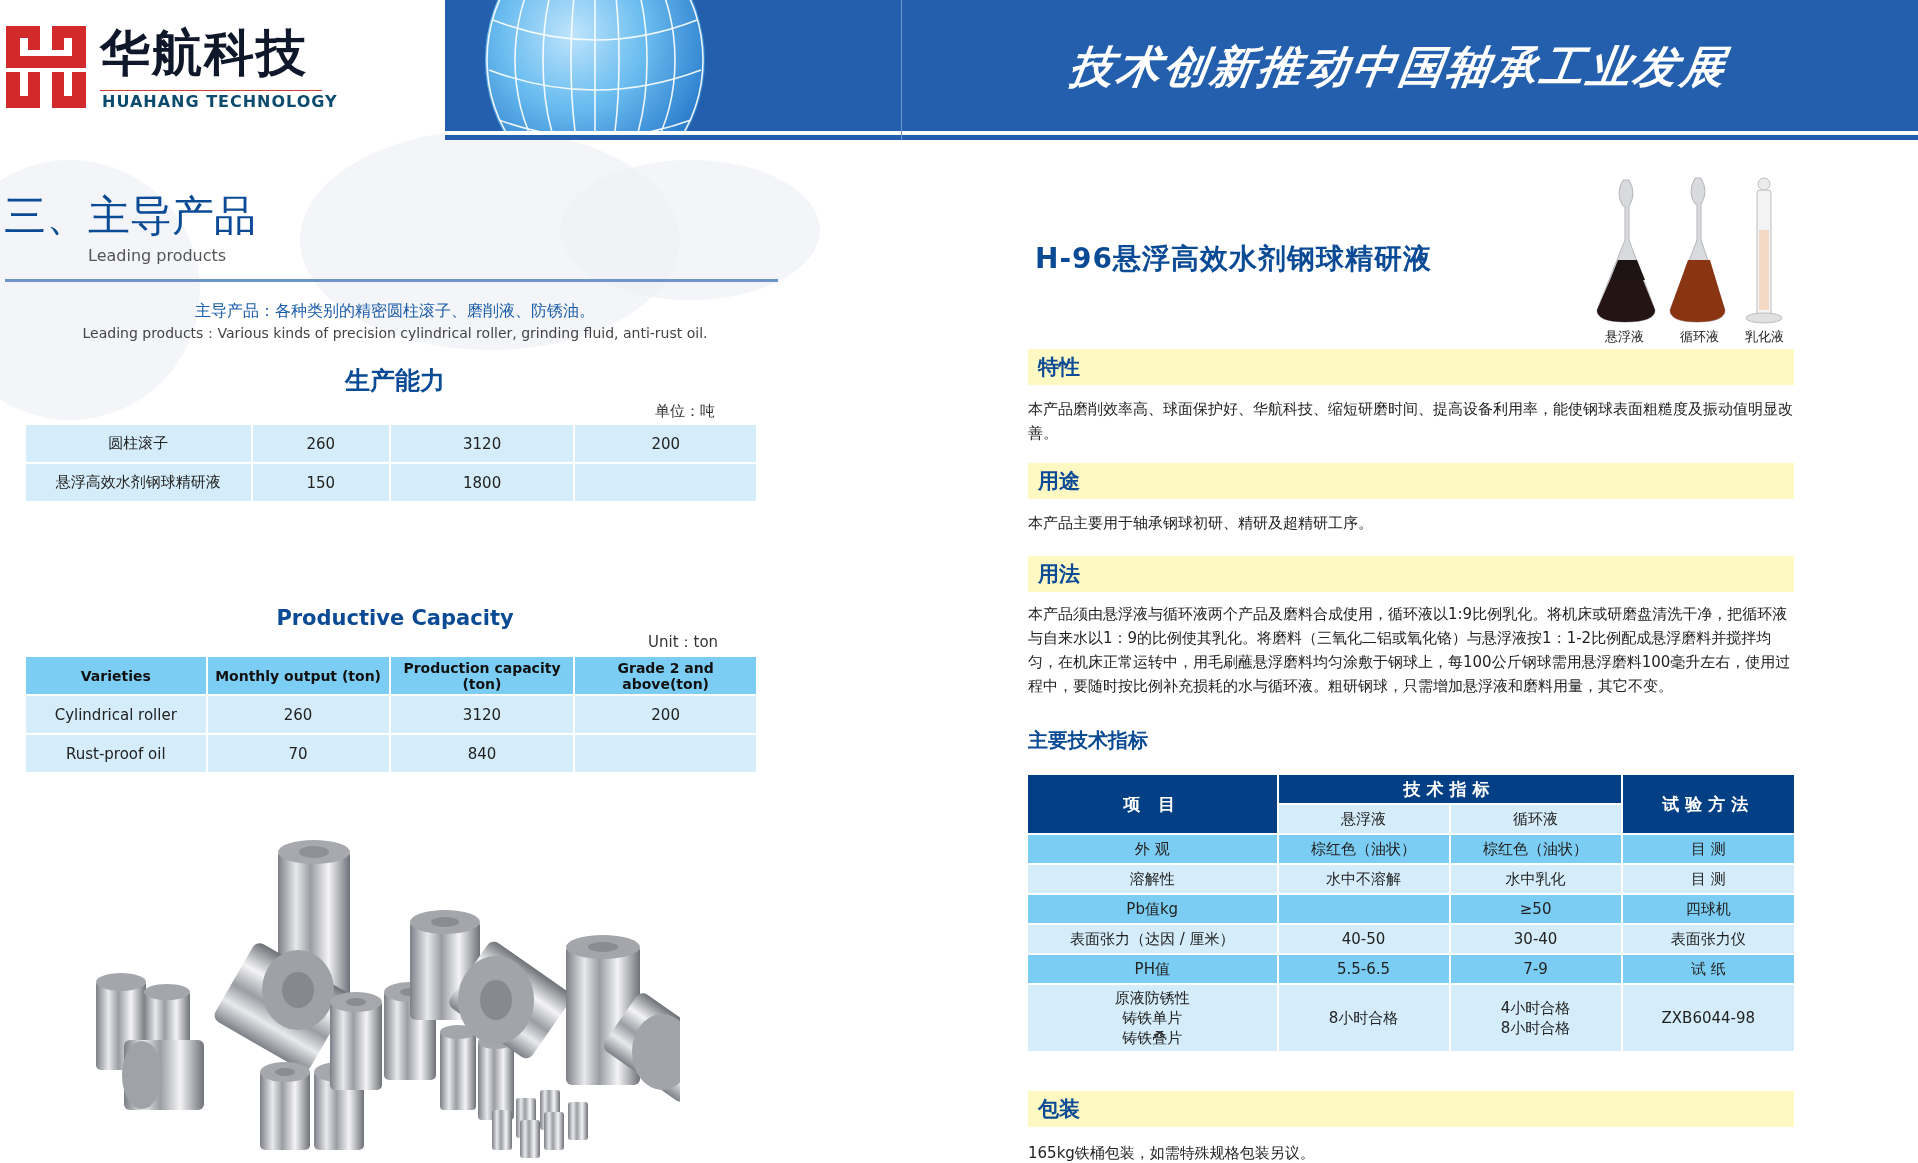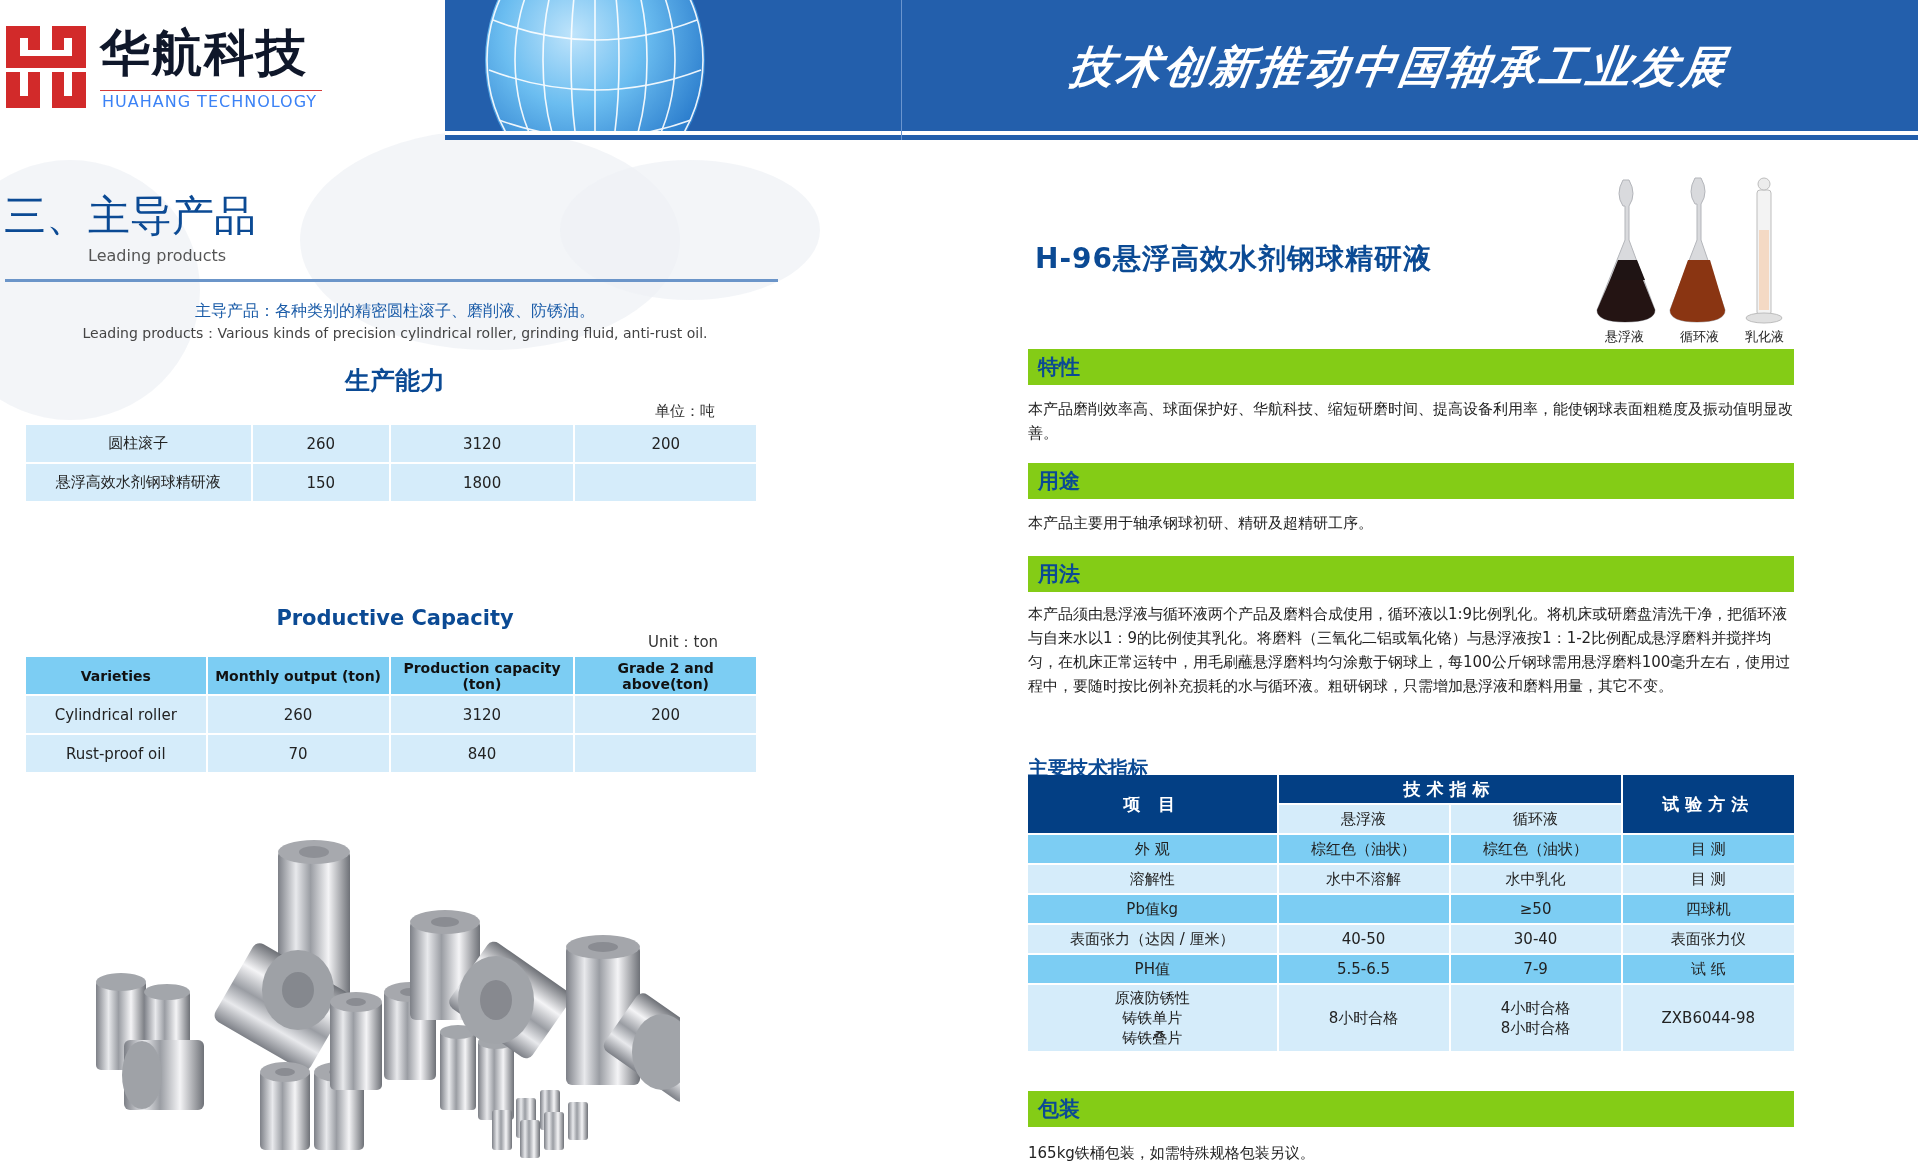--- a/index.html
+++ b/index.html
@@ -18,21 +18,21 @@
   .fold-line { left: 901px; top: 0; width: 1px; height: 140px; background: #6a95cf; }
   .globe { position: absolute; left: 40px; top: -70px; width: 220px; height: 260px; border-radius: 50%;
            background: radial-gradient(circle at 40% 40%, #bfe4fb 0%, #6bbdf0 35%, #2d7fce 70%, #235fac 100%); }
   .globe svg { position: absolute; left: 0; top: 0; }
   .slogan { right: 190px; top: 38px; color: #ffffff; font-family: "DejaVu Serif", serif; font-size: 44px; font-style: italic; font-weight: bold; letter-spacing: 3px; transform: skewX(-8deg); }
 
   
   .logo-mark { left: 6px; top: 26px; width: 80px; height: 82px; }
   .logo-cn { left: 100px; top: 20px; font-size: 50px; font-weight: bold; color: #0f172a; letter-spacing: 2px; }
   .logo-rule { left: 100px; top: 90px; width: 222px; height: 1px; background: #d33a3a; }
-  .logo-en { left: 102px; top: 92px; font-size: 16px; color: #3b82f6; letter-spacing: 1px; }
+  .logo-en { left: 102px; top: 92px; font-size: 16px; color: #0c4a6e; letter-spacing: 1px; font-weight: bold; }
 
   
   .sec-title { left: 4px; top: 188px; font-size: 42px; color: #0b4a94; }
   .sec-sub { left: 88px; top: 246px; font-size: 16px; color: #555; }
   .sec-rule { left: 5px; top: 279px; width: 773px; height: 3px; background: #6b95c9; }
 
   .intro-cn { left: 0; width: 790px; top: 301px; text-align: center; font-size: 16px; color: #1b5ca8; }
   .intro-en { left: 0; width: 790px; top: 325px; text-align: center; font-size: 14px; color: #444; }
 
   .tbl-title { left: 0; width: 790px; text-align: center; font-weight: bold; color: #0b4a94; }
@@ -44,25 +44,25 @@
   table.cap td.small { font-size: 10px; line-height: 14px; }
 
   
   .rollers { left: 80px; top: 830px; width: 600px; height: 333px; }
 
   
   .prod-title { left: 1035px; top: 240px; font-size: 28px; font-weight: bold; color: #0b4a94; letter-spacing: 1px; }
   .flasks { left: 1585px; top: 170px; width: 210px; height: 160px; }
   .flask-label { top: 328px; font-size: 13px; color: #222; }
 
-  .bar { left: 1028px; width: 766px; height: 36px; background: #84cc16; }
+  .bar { left: 1028px; width: 766px; height: 36px; background: #fef9c3; }
   .bar span { position: absolute; left: 10px; top: 4px; font-size: 21px; font-weight: bold; color: #0b4a94; }
   .para { left: 1028px; width: 766px; font-size: 15px; line-height: 24px; color: #222; }
 
-  .spec-title { left: 1028px; top: 727px; font-size: 20px; font-weight: bold; color: #0b4a94; margin-top: 28px; }
+  .spec-title { left: 1028px; top: 727px; font-size: 20px; font-weight: bold; color: #0b4a94; }
 
   table.spec { position: absolute; left: 1026px; top: 773px; width: 770px; border-collapse: separate; border-spacing: 2px; }
   table.spec th.dark { background: #033f84; color: #fff; font-size: 17px; font-weight: bold; letter-spacing: 6px; }
   table.spec th.sub { background: #d5ecfa; color: #222; font-size: 15px; font-weight: normal; height: 28px; }
   table.spec td { text-align: center; font-size: 15px; color: #222; height: 28px; }
   table.spec tr.a td { background: #7ccdf3; }
   table.spec tr.b td { background: #d5ecfa; }
   table.spec td.multi { line-height: 20px; padding: 3px 0; }
 </style>
 </head>

